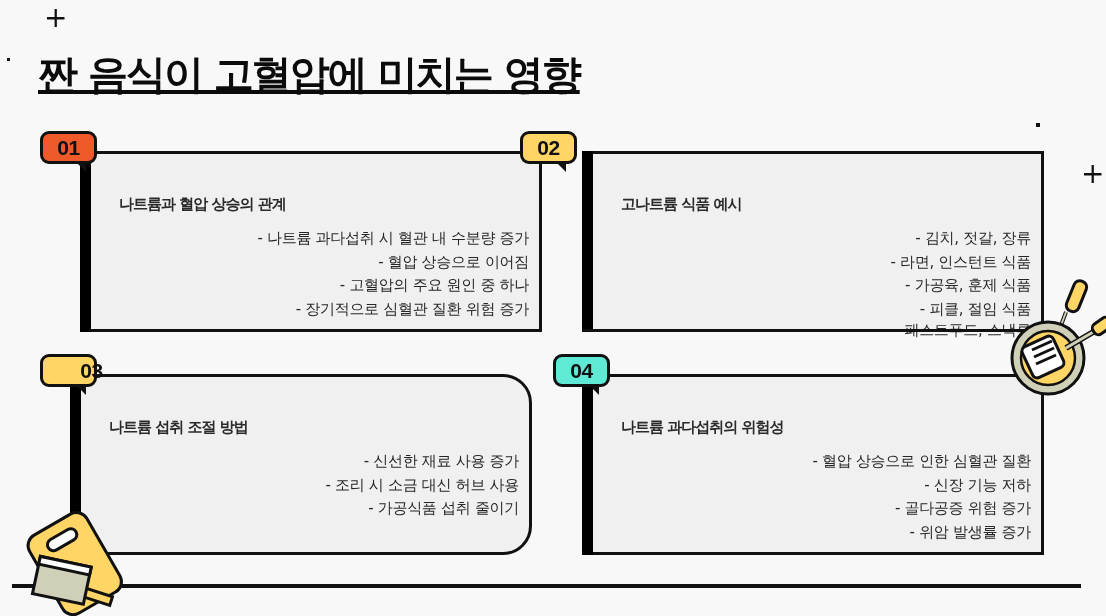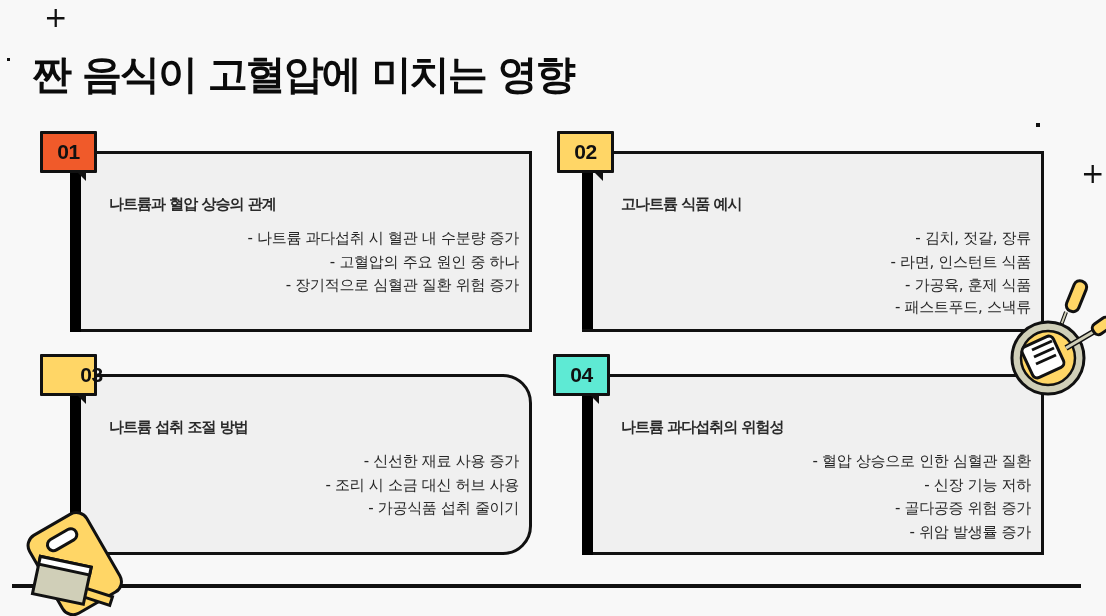--- a/index.html
+++ b/index.html
@@ -3,23 +3,23 @@
   <meta charset="utf-8">
   <style>
     html, body { margin: 0; padding: 0; }
     body {
       width: 1106px; height: 616px; position: relative; overflow: hidden;
       background: #f8f8f8;
       font-family: "DejaVu Sans", "Liberation Sans", sans-serif;
       color: #222;
     }
     .title {
-      position: absolute; left: 32px; top: 48px;
+      position: absolute; left: 38px; top: 48px;
       font-size: 40px; font-weight: 800; letter-spacing: -2px;
-      color: #0b0b0b; margin: 0; line-height: 52px;
+      color: #0b0b0b; margin: 0; line-height: 52px; text-decoration: underline;
     }
     .deco { position: absolute; color: #111; line-height: 1; }
     .plus { font-size: 28px; font-weight: 400; }
     .dot { width: 4px; height: 4px; background: #111; position: absolute; }
 
     .card {
       position: absolute; width: 462px; height: 181px;
       background: #f0f0f0; border: 3px solid #111; box-sizing: border-box;
     }
     .card .bar {
@@ -29,22 +29,22 @@
     .card .heading {
       font-size: 15px; font-weight: 700; letter-spacing: -1px; color: #2a2a2a;
       margin: 0 0 13px 0; line-height: 20px;
     }
     .card ul { list-style: none; margin: 0; padding: 0; text-align: right; }
     .card li {
       font-size: 15px; line-height: 23.5px; color: #262626; letter-spacing: -0.3px; white-space: nowrap;
     }
 
     .badge {
-      position: absolute; width: 57px; height: 42px; box-sizing: border-box;
-      border: 3px solid #111; border-radius: 1px;
+      position: absolute; width: 57px; height: 33px; box-sizing: border-box;
+      border: 3px solid #111; border-radius: 9px;
       font-family: "Liberation Sans", "DejaVu Sans", sans-serif;
       font-weight: 800; font-size: 21px; color: #111;
       display: flex; align-items: center; justify-content: center; letter-spacing: -0.5px;
     }
     .badge .tail {
       position: absolute; right: 8px; bottom: -11px; width: 0; height: 0;
       border-left: 10px solid transparent; border-top: 10px solid #111;
     }
 
     .bottom-line {
@@ -55,49 +55,51 @@
 </head>
 <body>
 
 <span class="deco plus" style="left:44px; top:4px;">+</span>
 <span class="dot" style="left:7px; top:58px; width:3px; height:3px;"></span>
 <span class="dot" style="left:1036px; top:123px;"></span>
 <span class="deco plus" style="left:1081px; top:160px;">+</span>
 
 <h1 class="title">짠 음식이 고혈압에 미치는 영향</h1>
 
-<div class="card" style="left:70px; top:151px;">
+<div class="card" style="left:80px; top:151px;">
   <div class="bar"></div>
   <div class="content">
     <p class="heading">나트륨과 혈압 상승의 관계</p>
     <ul>
       <li>- 나트륨 과다섭취 시 혈관 내 수분량 증가</li>
+      <li>- 혈압 상승으로 이어짐</li>
       <li>- 고혈압의 주요 원인 중 하나</li>
       <li>- 장기적으로 심혈관 질환 위험 증가</li>
     </ul>
   </div>
 </div>
 <div class="badge" style="left:40px; top:131px; background:#f05a2a;">
   <span>01</span>
   <span class="tail"></span>
 </div>
 
 <div class="card" style="left:582px; top:151px;">
   <div class="bar"></div>
   <div class="content">
     <p class="heading">고나트륨 식품 예시</p>
     <ul>
       <li>- 김치, 젓갈, 장류</li>
       <li>- 라면, 인스턴트 식품</li>
       <li>- 가공육, 훈제 식품</li>
+      <li>- 피클, 절임 식품</li>
       <li style="position:relative; top:-2px;">- 패스트푸드, 스낵류</li>
     </ul>
   </div>
 </div>
-<div class="badge" style="left:557px; top:131px; background:#ffd666;">
+<div class="badge" style="left:520px; top:131px; background:#ffd666;">
   <span>02</span>
   <span class="tail"></span>
 </div>
 
 <div style="position:absolute; left:582px; top:329px; width:462px; height:3px; background:#111;"></div>
 
 <div class="card" style="left:70px; top:374px;border-radius:29px;">
   <div class="bar"></div>
   <div class="content">
     <p class="heading">나트륨 섭취 조절 방법</p>

